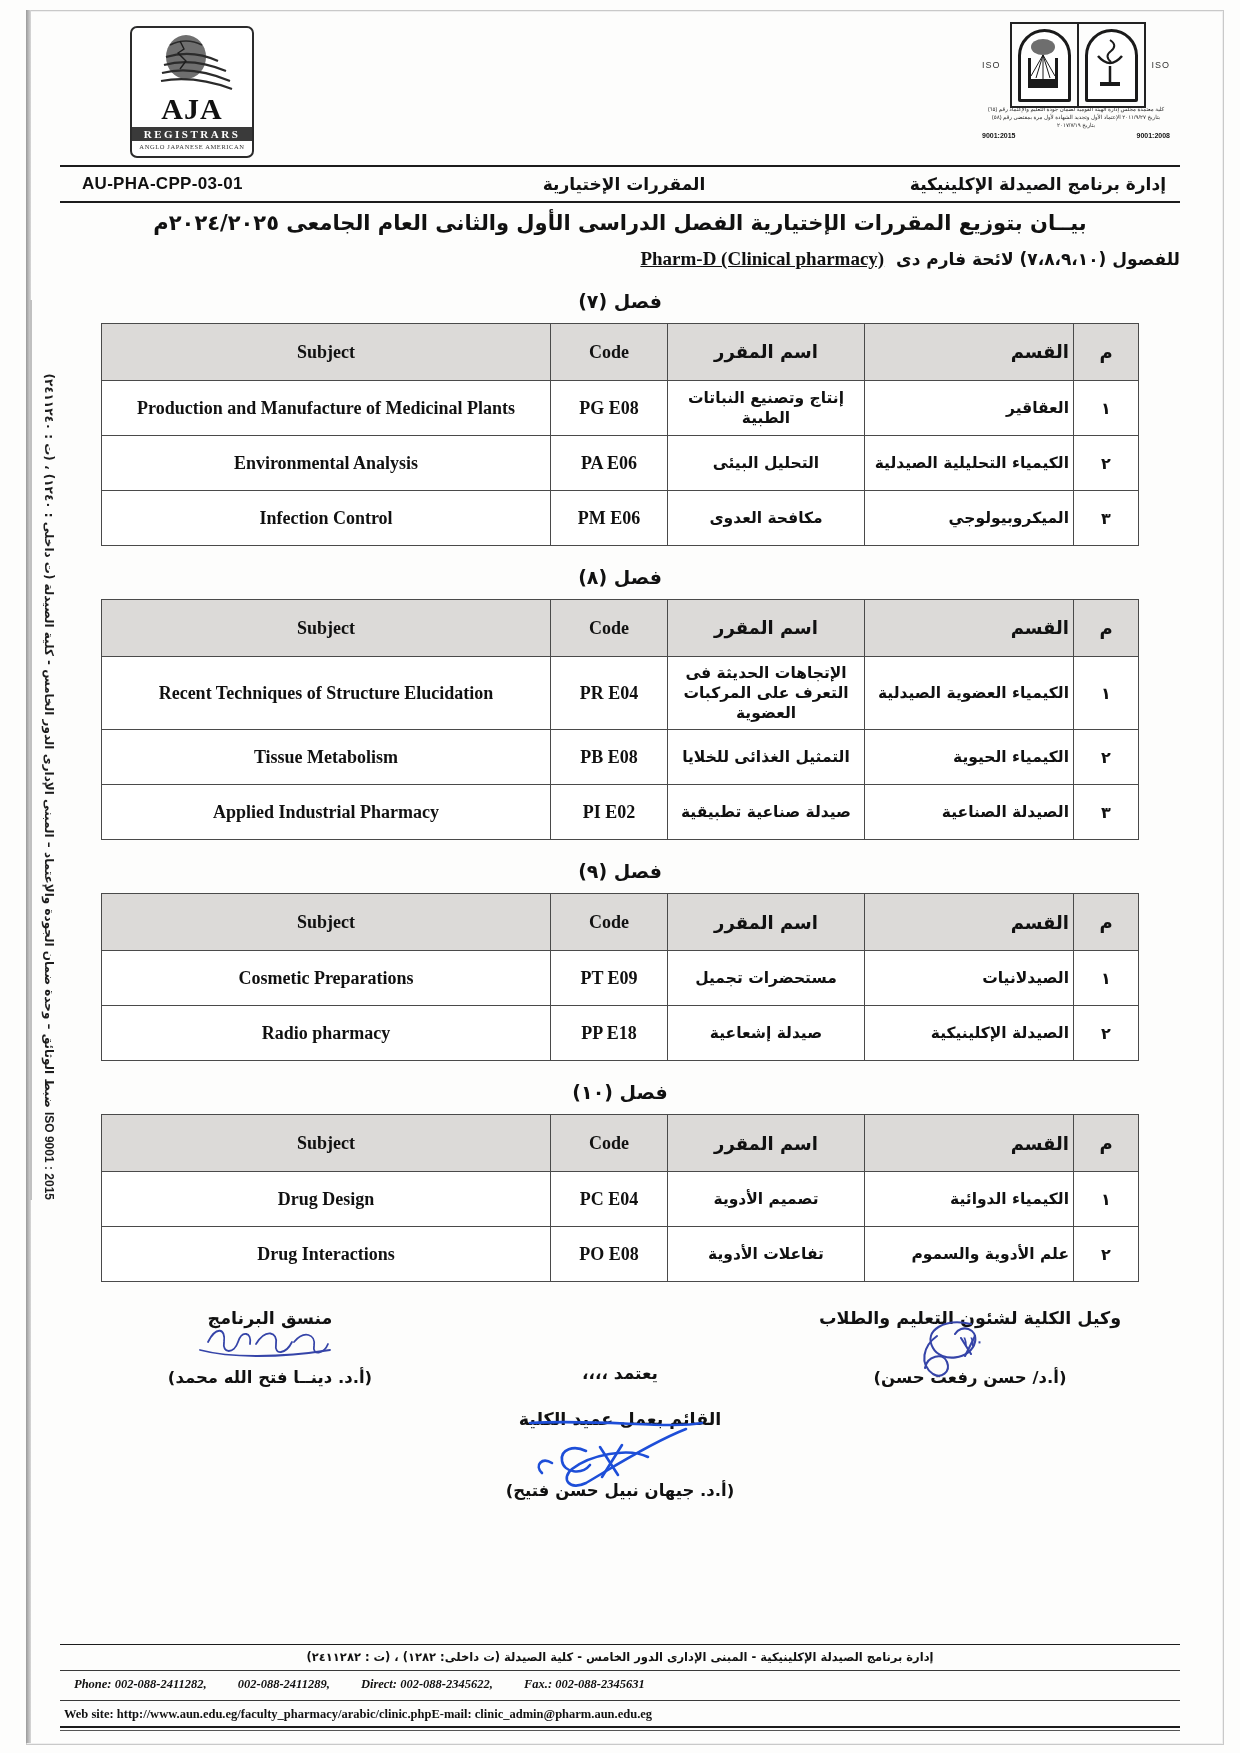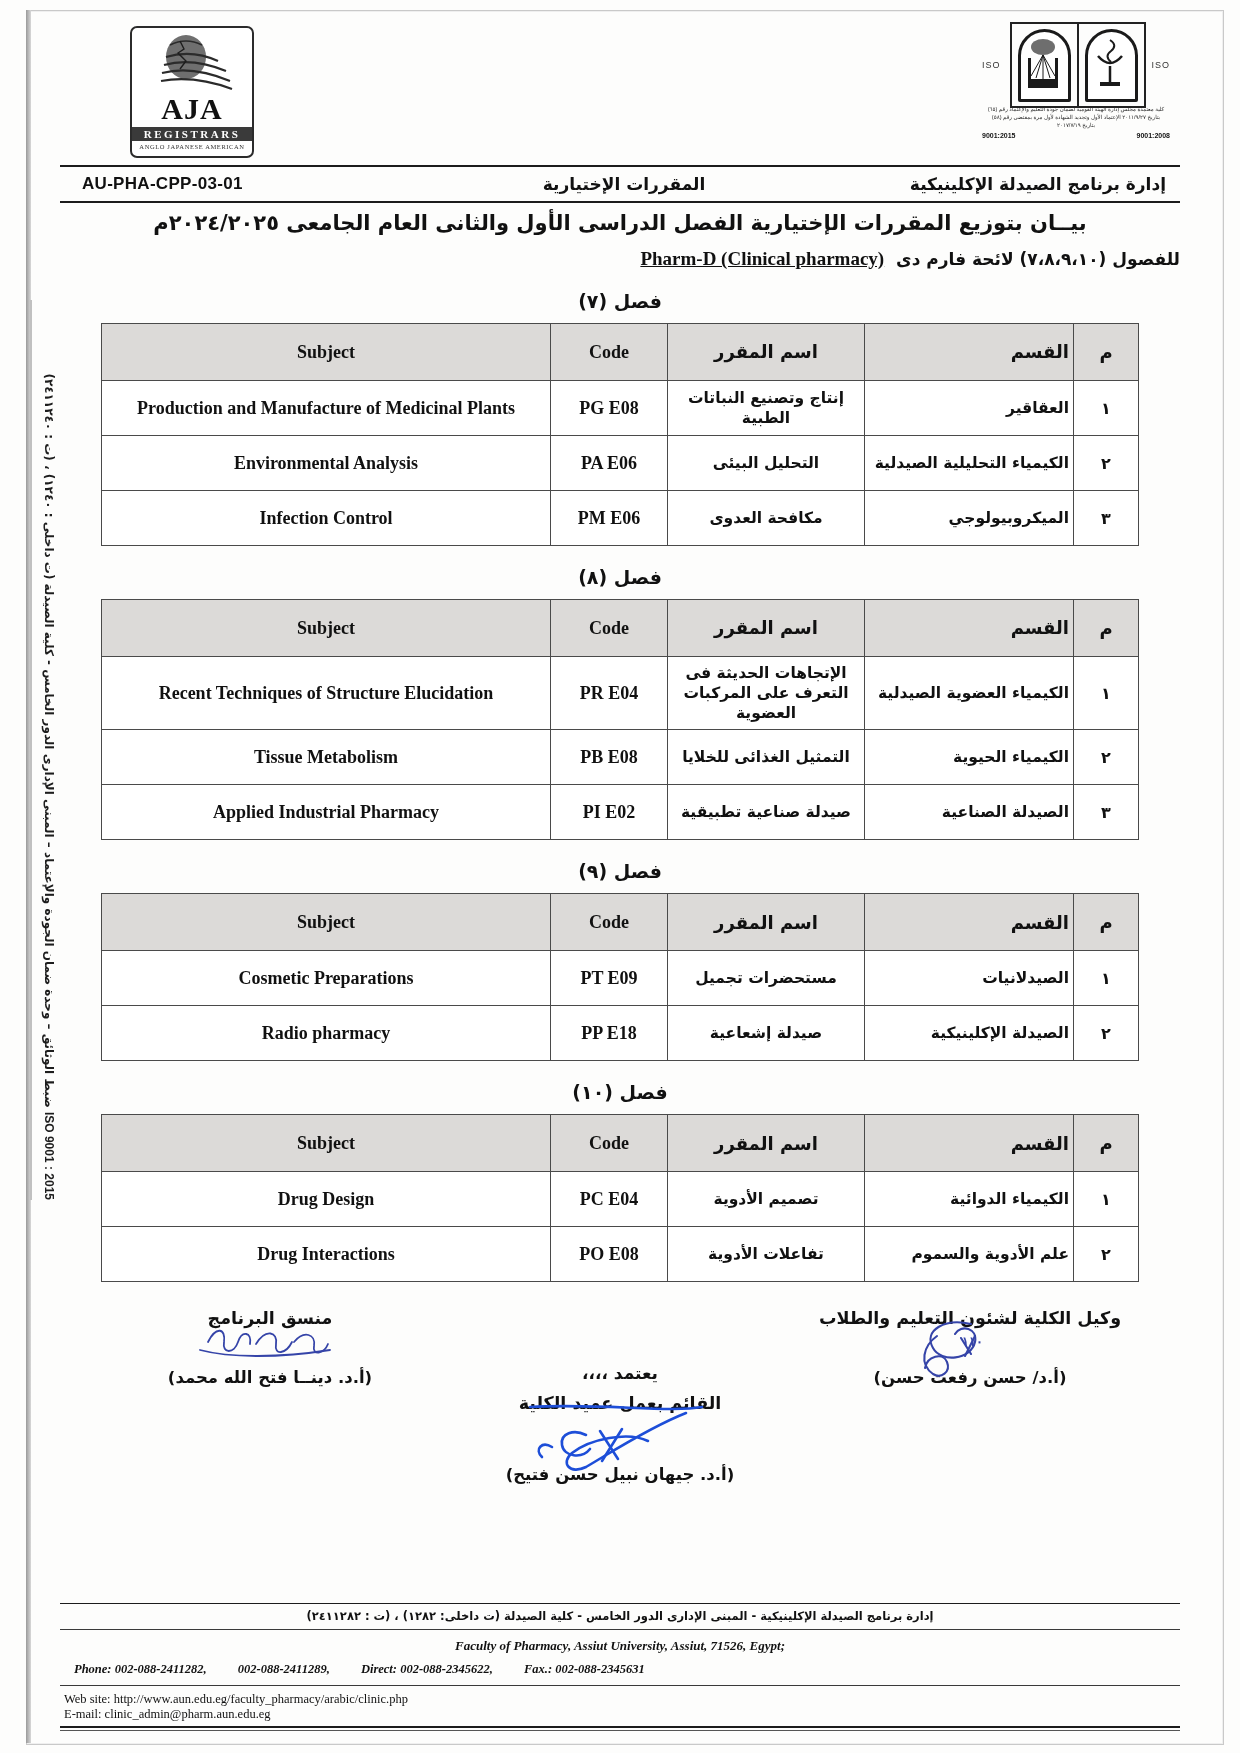--- a/index.html
+++ b/index.html
@@ -293,21 +293,21 @@
   .sig-role { font-size: 17.5px; text-align: center; }
   .sig-space { height: 40px; position: relative; }
   .sig-name { font-size: 16.5px; }
   .sig-approve {
     font-size: 17px;
     align-self: flex-end;
     padding-bottom: 4px;
   }
   .sig-center {
     text-align: center;
-    margin-top: 6px;
+    margin-top: 22px;
   }
   .sig-center .sig-space { height: 52px; }
   .scribble {
     position: absolute;
     left: 50%;
     transform: translateX(-50%);
     top: -12px;
   }
 
   
@@ -343,23 +343,22 @@
     font-weight: bold;
     font-size: 12.5px;
     padding: 6px 0 8px 0;
   }
   .f-en2 span { display: inline-block; padding: 0 14px; }
   .f-bottom {
     display: flex;
     justify-content: flex-start;
     font-family: "Liberation Serif", serif;
     font-size: 12.5px;
-    font-weight: normal;
+    font-weight: bold;
     padding: 6px 4px 4px 4px;
-    flex-direction: column;
   }
   .f-double { border-top: 2.4px solid #1c1c1c; border-bottom: 1px solid #555; height:2px; }
 
   
   .side-text {
     position: absolute;
     left: 34px;
     top: 320px;
     width: 880px;
     transform-origin: left top;
@@ -655,21 +654,20 @@
         </div>
         <div class="sig-name">(أ.د. جيهان نبيل حسن فتيح)</div>
       </div>
     </div>
   </div>
 
   <div class="footer">
     <div class="f-rule-top"></div>
     <div class="f-ar">إدارة برنامج الصيدلة الإكلينيكية - المبنى الإدارى الدور الخامس - كلية الصيدلة (ت داخلى: ١٢٨٢) ، (ت : ٢٤١١٢٨٢)</div>
     <div class="f-rule"></div>
-    <div class="f-en1">Faculty of Pharmacy, Assiut University, Assiut, 71526, Egypt;</div>
     <div class="f-en2">
       <span>Phone: 002-088-2411282,</span>
       <span>002-088-2411289,</span>
       <span>Direct: 002-088-2345622,</span>
       <span>Fax.: 002-088-2345631</span>
     </div>
     <div class="f-rule"></div>
     <div class="f-bottom">
       <span>Web site: http://www.aun.edu.eg/faculty_pharmacy/arabic/clinic.php</span>
       <span>E-mail: clinic_admin@pharm.aun.edu.eg</span>

